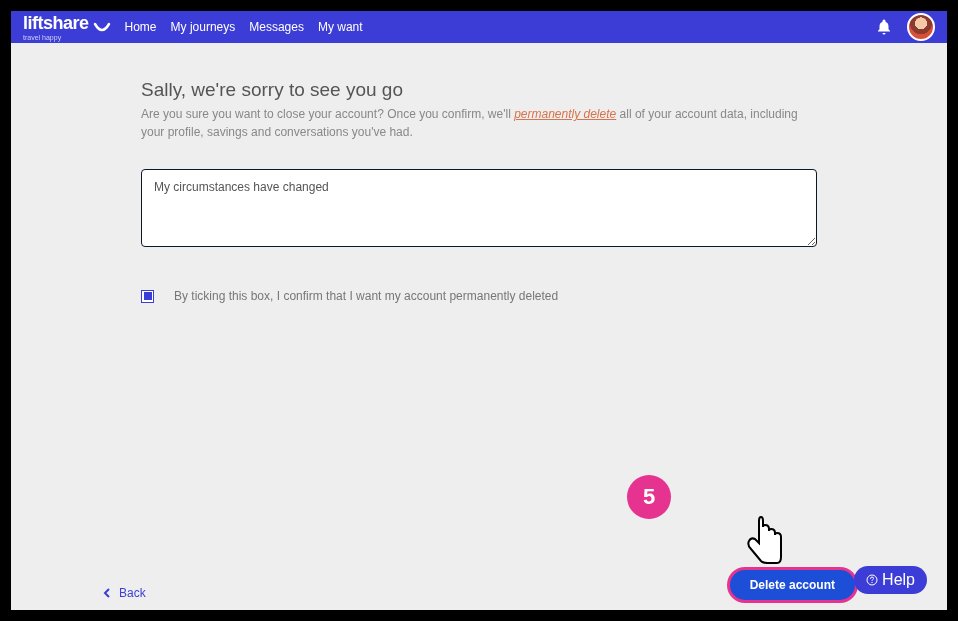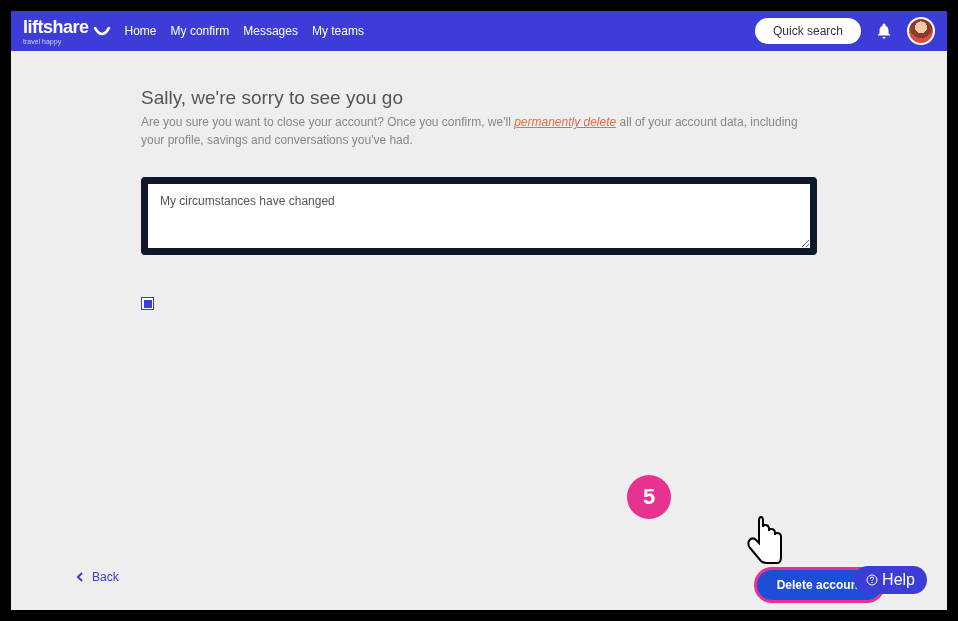--- a/index.html
+++ b/index.html
@@ -15,21 +15,21 @@
       width: 100%;
       height: 100%;
       background: #eeeeee;
       border: 3px solid #000;
       display: flex;
       flex-direction: column;
       position: relative;
     }
     .header {
       background: #3c3cd6;
-      height: 40px;
+      height: 32px;
       display: flex;
       align-items: center;
       padding: 0 12px;
       gap: 14px;
     }
     .logo {
       display: flex;
       align-items: center;
       gap: 2px;
       color: #fff;
@@ -116,21 +116,21 @@
       margin-bottom: 28px;
     }
     .highlight-link {
       color: #d9734c;
       text-decoration: underline;
       font-style: italic;
     }
     .textarea {
       width: 100%;
       height: 78px;
-      border: 7px solid #0f172a;
+      border: 1px solid #0f172a;
       border-radius: 4px;
       padding: 10px 12px;
       font-size: 12px;
       color: #555;
       font-family: inherit;
       resize: vertical;
       background: #fff;
     }
     .checkbox-row {
       margin-top: 38px;
@@ -155,23 +155,23 @@
     }
     .checkbox-label {
       font-size: 12px;
       color: #777;
     }
     .footer {
       position: absolute;
       bottom: 10px;
       left: 0;
       right: 0;
-      padding: 0 65px;
-      display: flex;
-      align-items: flex-start;
+      padding: 0 92px;
+      display: flex;
+      align-items: flex-end;
       justify-content: space-between;
     }
     .back-btn {
       color: #3c3cd6;
       font-size: 12px;
       cursor: pointer;
       display: flex;
       align-items: center;
       gap: 8px;
     }
@@ -231,44 +231,44 @@
       <div class="logo-box">
         <span class="logo-text">liftshare</span>
         <span class="logo-tagline">travel happy</span>
       </div>
       <svg class="logo-smile" width="18" height="14" viewBox="0 0 18 14">
           <path d="M2 2 Q9 14 16 2" stroke="#fff" stroke-width="2.5" fill="none" stroke-linecap="round"></path>
         </svg>
     </div>
     <div class="nav">
       <span class="nav-item">Home</span>
-      <span class="nav-item">My confirm</span>
+      <span class="nav-item">My journeys</span>
       <span class="nav-item">Messages</span>
-      <span class="nav-item">My teams</span>
+      <span class="nav-item">My want</span>
     </div>
     <div class="spacer"></div>
-    <button class="quick-search">Quick search</button>
     <span class="bell-icon">
       <svg width="18" height="18" viewBox="0 0 24 24" fill="#fff">
           <path d="M12 2a2 2 0 012 2v1.1c2.3.8 4 3 4 5.9v4l2 2v1H4v-1l2-2v-4c0-2.9 1.7-5.1 4-5.9V4a2 2 0 012-2zm0 20a2 2 0 002-2h-4a2 2 0 002 2z"></path>
         </svg>
     </span>
     <div class="avatar"></div>
   </div>
 
   <div class="content">
     <h1 class="title">Sally, we're sorry to see you go</h1>
     <p class="subtitle">
       <span>Are you sure you want to close your account? Once you confirm, we'll </span><span class="highlight-link">permanently delete</span><span> all of your account data, including your profile, savings and conversations you've had.</span>
     </p>
     <textarea class="textarea" style="">My circumstances have changed</textarea>
     <div class="checkbox-row">
       <div class="checkbox">
         <div class="checkbox-inner"></div>
       </div>
+      <span class="checkbox-label">By ticking this box, I confirm that I want my account permanently deleted</span>
     </div>
   </div>
 
   <div class="footer">
     <div class="back-btn">
       <svg width="8" height="10" viewBox="0 0 8 10">
           <path d="M6 1 L2 5 L6 9" stroke="#3c3cd6" stroke-width="2" fill="none"></path>
         </svg>
       <span>Back</span>
     </div>

